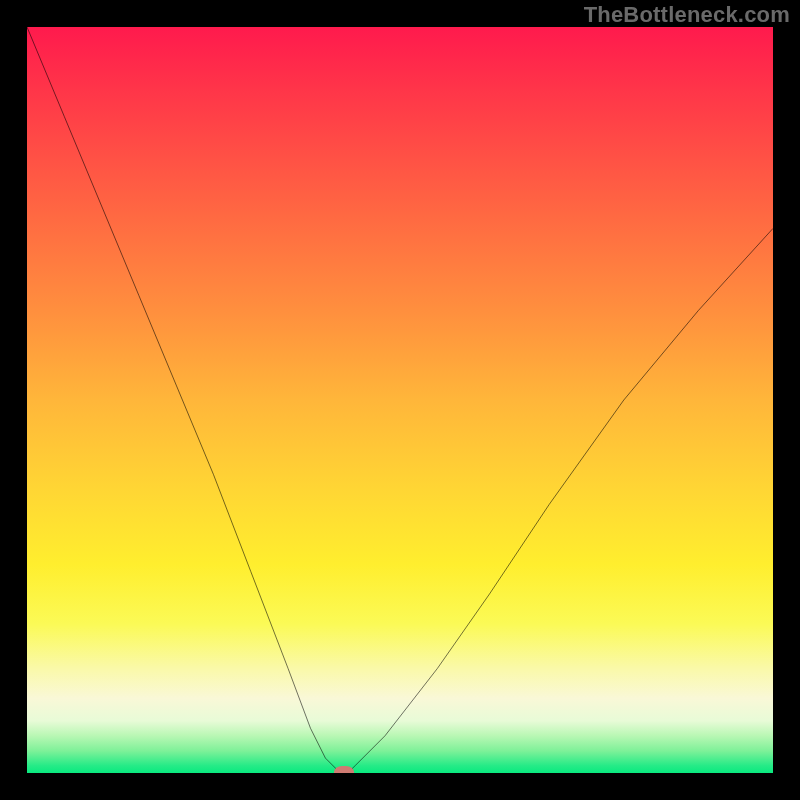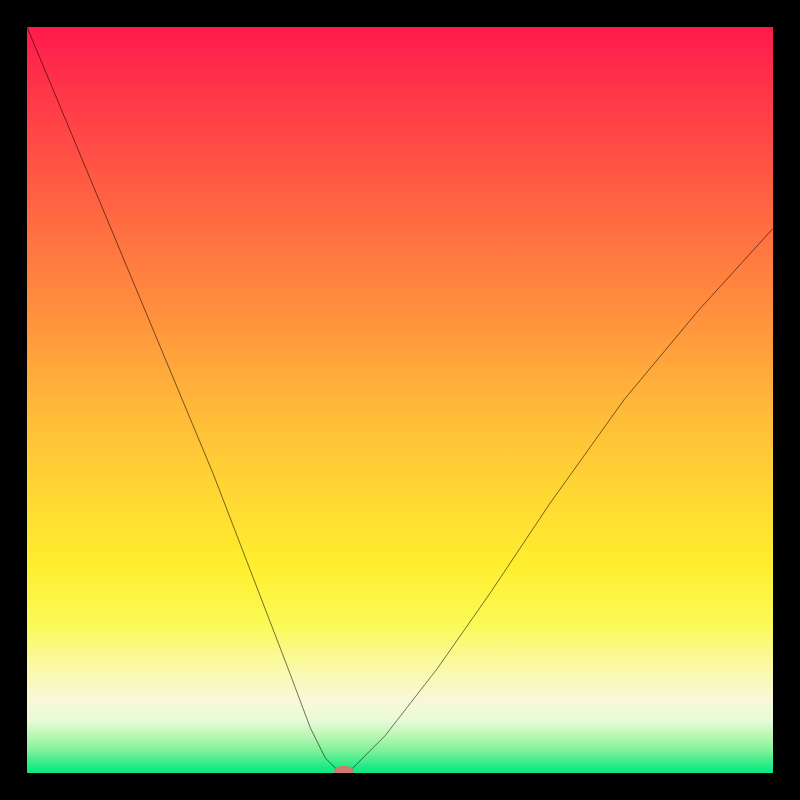--- a/index.html
+++ b/index.html
@@ -71,20 +71,21 @@
     height: 14px;
     border-radius: 8px / 6px;
     background: #cf7b72;
     transform: translate(-50%, -50%);
   }
 </style>
 </head>
 <body>
 
 <div class="frame">
+  <div class="attribution">TheBottleneck.com</div>
 
   <div class="plot-area">
     <div class="gradient"></div>
 
     <svg class="curve" viewBox="0 0 100 100" preserveAspectRatio="none">
       <path id="curve-path" fill="none" stroke="#000" stroke-width="0.55" vector-effect="non-scaling-stroke" d="M0 0 L5 12 L10 24 L15 36 L20 48 L25 60 L30 73 L35 86 L38 94 L40 98 L42 100 L43 100 L44 99 L48 95 L55 86 L62 76 L70 64 L80 50 L90 38 L100 27"></path>
     </svg>
 
     <div id="marker" class="marker" style="left: 317.05px; top: 746px;"></div>
   </div>

